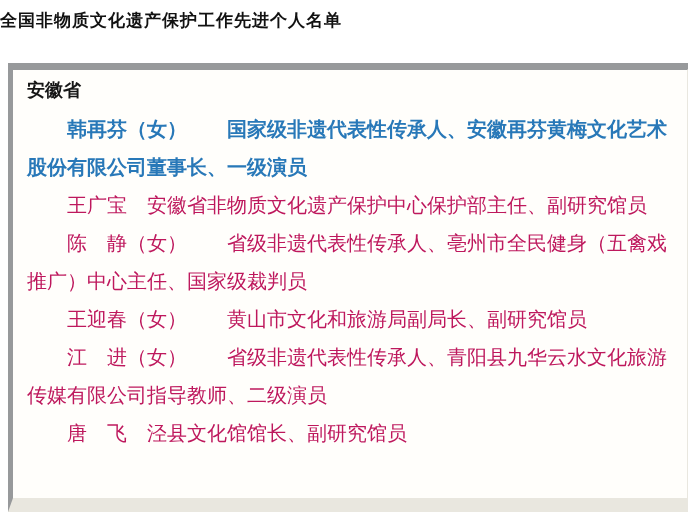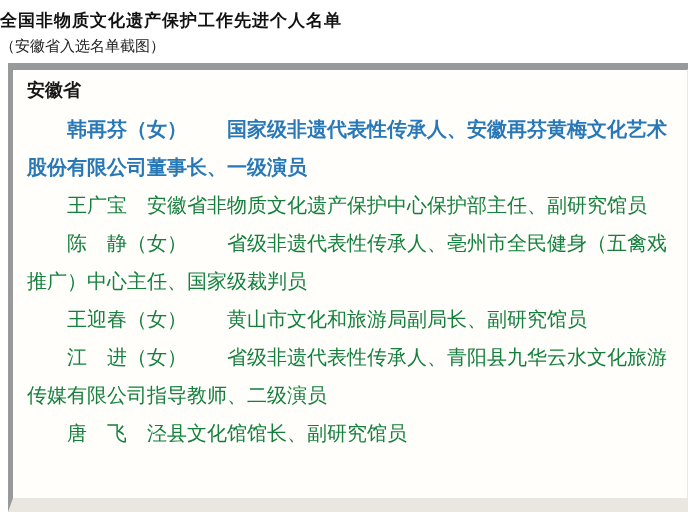--- a/index.html
+++ b/index.html
@@ -58,37 +58,36 @@
     line-height: 24px;
     font-weight: bold;
     color: #161616;
     font-family: "Liberation Sans", sans-serif;
   }
   .entry {
     margin: 0;
     font-size: 20px;
     line-height: 38px;
     text-indent: 2em;
-    color: #15803d;
+    color: #be185d;
     font-family: "Liberation Serif", serif;
     word-break: break-all;
   }
   .entry.highlight {
     color: var(--highlight, #2878b8);
     font-weight: bold;
   }
 </style>
 </head>
 <body>
 
 <div class="page">
 
   <div class="doc-header">
     <h1 class="doc-title">全国非物质文化遗产保护工作先进个人名单</h1>
-    <div class="doc-subtitle">（安徽省入选名单截图）</div>
   </div>
 
   <div class="screenshot-frame">
     <div class="province-heading">安徽省</div>
 
     <p class="entry highlight">韩再芬（女）　　国家级非遗代表性传承人、安徽再芬黄梅文化艺术股份有限公司董事长、一级演员</p>
 
     <p class="entry">王广宝　安徽省非物质文化遗产保护中心保护部主任、副研究馆员</p>
 
     <p class="entry">陈　静（女）　　省级非遗代表性传承人、亳州市全民健身（五禽戏推广）中心主任、国家级裁判员</p>

